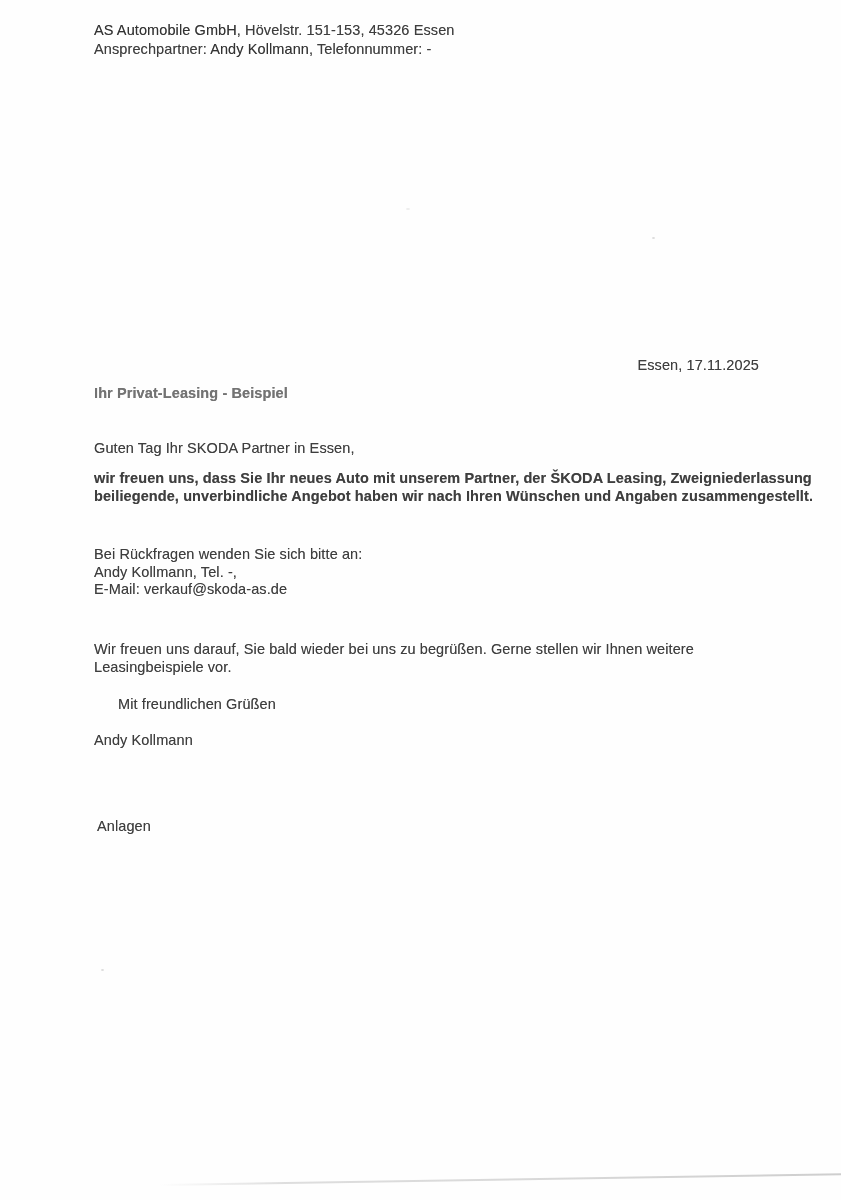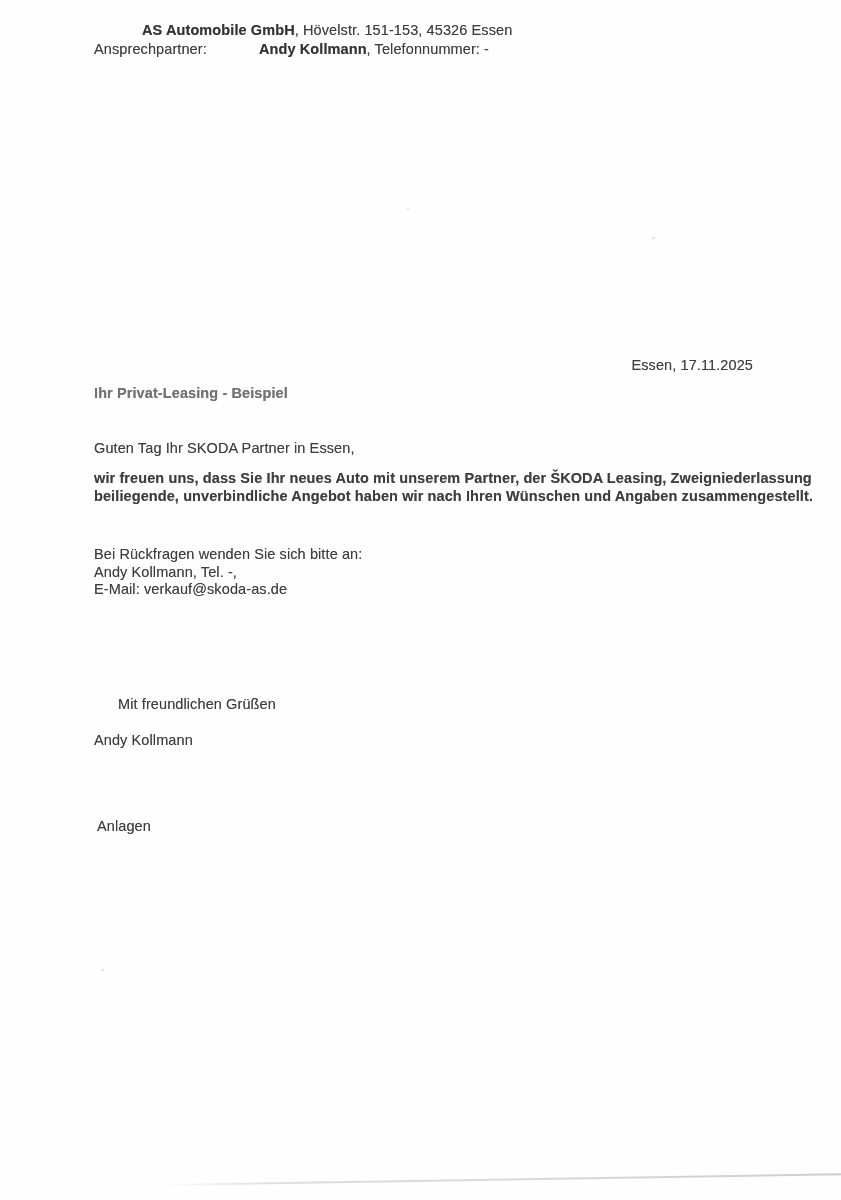--- a/index.html
+++ b/index.html
@@ -18,26 +18,26 @@
   .line, .block {
     position: absolute;
     white-space: nowrap;
     font-size: 14.5px;
     line-height: 18px;
     color: #3e3e3e;
     letter-spacing: 0.1px;
     text-shadow: 0 0 0.5px rgba(70,70,70,0.55);
   }
   .block div { white-space: nowrap; }
-  .b { font-weight: bold; color: #333333; margin-left: 48px; }
+  .b { font-weight: normal; color: #333333; }
   .subject { font-weight: bold; color: #737373; }
 
   .sender-block { top: 21px; left: 94px; line-height: 18.7px; }
   .recipient-block { top: 239px; left: 94px; line-height: 23px; }
-  .date-line { top: 356px; right: 88px; }
+  .date-line { top: 356px; right: 82px; }
   .subject-line { top: 384px; left: 94px; }
   .salutation-line { top: 439px; left: 94px; text-align: right; }
   .para1-block { top: 469px; left: 94px; line-height: 18px; font-weight: bold; }
   .contact-block { top: 546px; left: 94px; line-height: 17.6px; }
   .para2-block { top: 640px; left: 94px; line-height: 18px; }
   .closing-line { top: 695px; left: 94px; margin-left: 24px; }
   .signature-line { top: 731px; left: 94px; }
   .enclosure-line { top: 817px; left: 97px; text-align: center; }
 
   
@@ -81,20 +81,24 @@
     <div>wir freuen uns, dass Sie Ihr neues Auto mit unserem Partner, der ŠKODA Leasing, Zweigniederlassung</div>
     <div>beiliegende, unverbindliche Angebot haben wir nach Ihren Wünschen und Angaben zusammengestellt.</div>
   </div>
 
   <div class="block contact-block">
     <div>Bei Rückfragen wenden Sie sich bitte an:</div>
     <div>Andy Kollmann, Tel. -,</div>
     <div>E-Mail: verkauf@skoda-as.de</div>
   </div>
 
+  <div class="block para2-block">
+    <div>Wir freuen uns darauf, Sie bald wieder bei uns zu begrüßen. Gerne stellen wir Ihnen weitere</div>
+    <div>Leasingbeispiele vor.</div>
+  </div>
 
   <div class="line closing-line">Mit freundlichen Grüßen</div>
 
   <div class="line signature-line">Andy Kollmann</div>
 
   <div class="line enclosure-line">Anlagen</div>
 
   <div class="scan-edge-line"></div>
   <div class="speck speck-1"></div>
   <div class="speck speck-2"></div>

